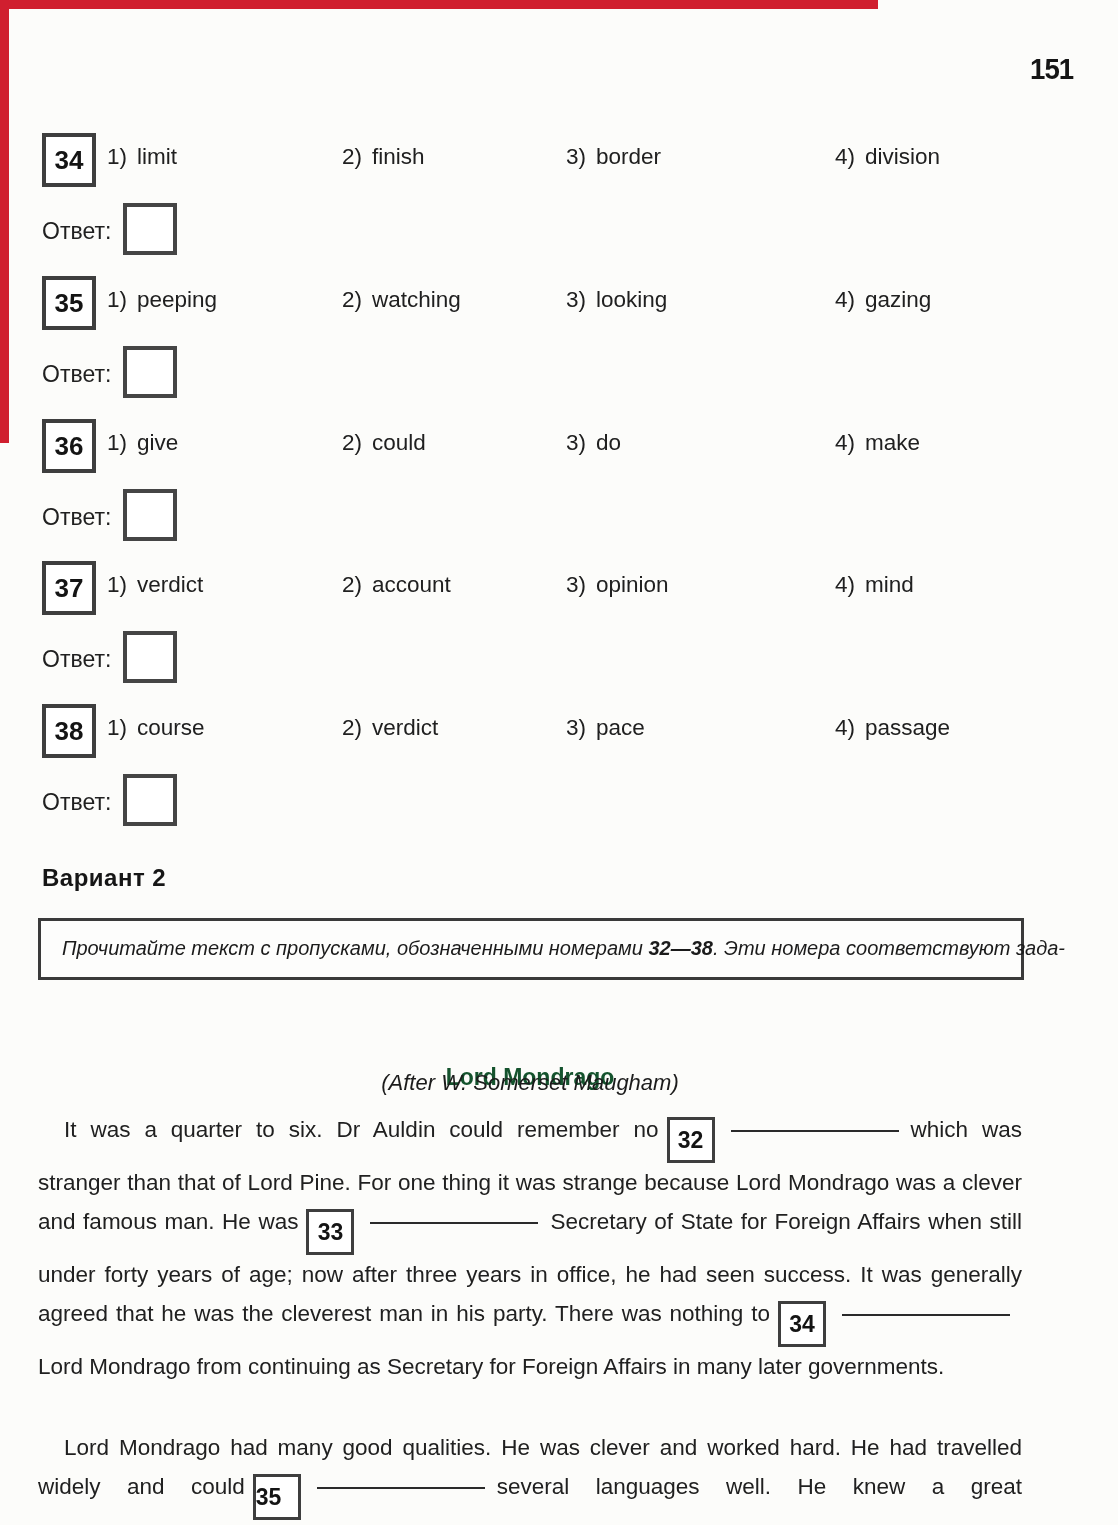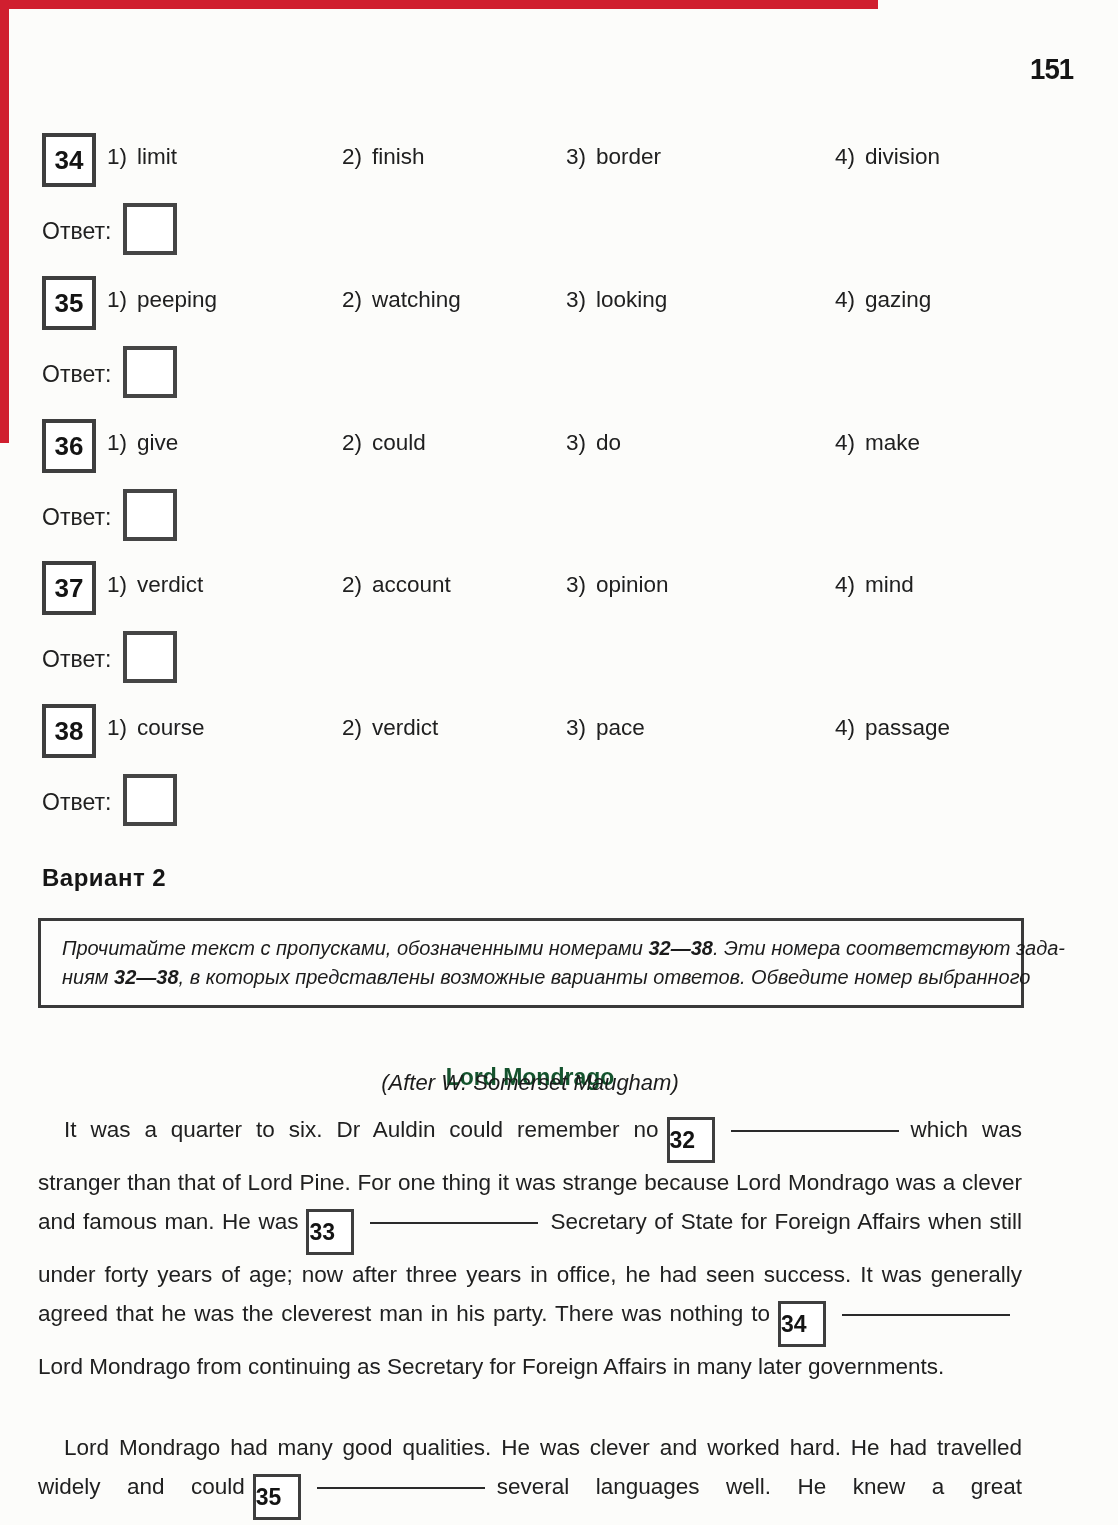--- a/index.html
+++ b/index.html
@@ -71,21 +71,21 @@
   .passage{
     position:absolute;left:38px;top:1110px;width:984px;
     font-size:22.5px;line-height:39px;color:#202020;
     text-align:justify;
   }
   .para{margin:0;text-indent:26px;}
   .para.p2{text-align-last:justify;margin-top:42px;}
   .gap-box{
     display:inline-block;width:42px;height:40px;
     border:3px solid #3e3e3e;background:#fff;
-    line-height:40px;text-indent:0;
+    text-align:center;line-height:40px;text-indent:0;
     font-weight:bold;font-size:23px;color:#141414;
     vertical-align:-11px;margin:0 6px 0 8px;
   }
   .gap-line{
     display:inline-block;width:168px;height:2px;background:#2a2a2a;
     vertical-align:5px;margin:0 12px 0 10px;
   }
 </style>
 </head>
 <body>
@@ -154,21 +154,20 @@
   </div>
   <div class="a-row" style="top:774px">
     <span class="a-label">Ответ:</span>
     <span class="a-box"></span>
   </div>
 
   <div class="variant-heading">Вариант 2</div>
 
   <div class="instr-box">
     <div class="instr-line"><span>Прочитайте текст с пропусками, обозначенными номерами </span><b>32—38</b><span>. Эти номера соответствуют зада-</span></div>
-    <div class="instr-line"><span>ниям </span><b>32—38</b><span>, в которых представлены возможные варианты ответов. Обведите номер выбранного</span></div>
   </div>
 
   <div class="story-title">Lord Mondrago</div>
   <div class="story-subtitle">(After W. Somerset Maugham)</div>
 
   <div class="passage">
     <p class="para p1">
       <span>It was a quarter to six. Dr Auldin could remember no</span><span class="gap-box">32</span><span class="gap-line"></span><span>which was stranger than that of Lord Pine. For one thing it was strange because Lord Mondrago was a clever and famous man. He was</span><span class="gap-box">33</span><span class="gap-line"></span><span>Secretary of State for Foreign Affairs when still under forty years of age; now after three years in office, he had seen success. It was generally agreed that he was the cleverest man in his party. There was nothing to</span><span class="gap-box">34</span><span class="gap-line"></span><span>Lord Mondrago from continuing as Secretary for Foreign Affairs in many later governments.</span>
     </p>
     <p class="para p2">

